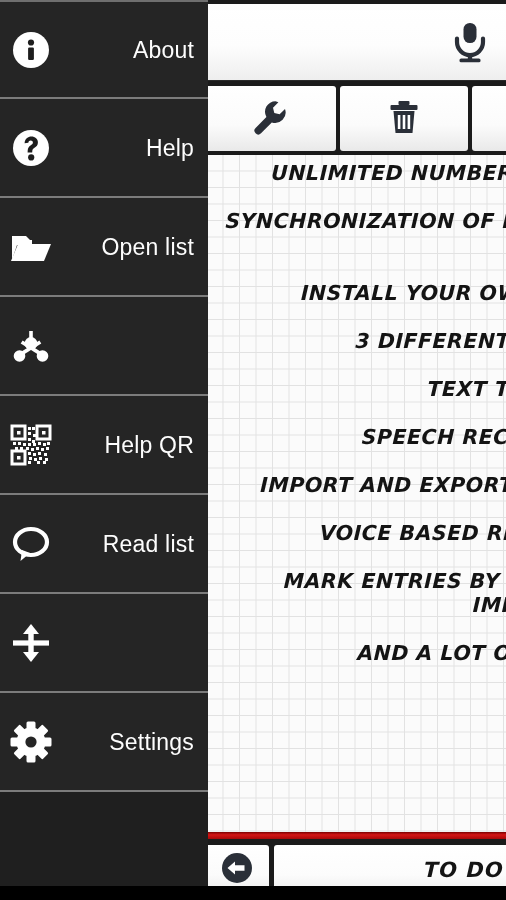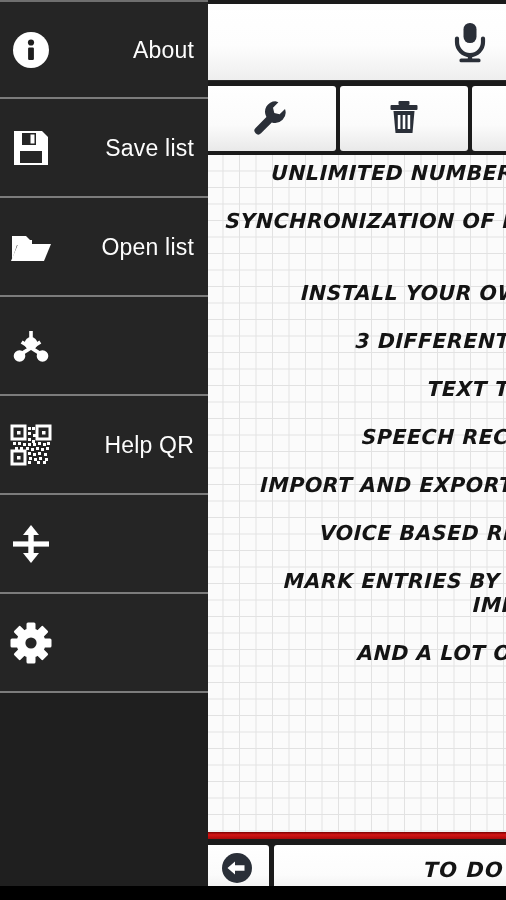--- a/index.html
+++ b/index.html
@@ -187,32 +187,31 @@
       <span class="nav-icon">
         <svg width="44" height="44" viewBox="0 0 44 44">
           <circle cx="22" cy="22" r="18" fill="#ffffff"></circle>
           <circle cx="22" cy="14.5" r="3.1" fill="#1d1d1d"></circle>
           <rect x="19.1" y="19.5" width="5.8" height="12.5" rx="1.2" fill="#1d1d1d"></rect>
         </svg>
       </span>
       <span class="nav-label">About</span>
     </div>
 
-
-    <div class="nav-item">
-      <span class="nav-icon">
-        <svg width="42" height="42" viewBox="0 0 42 42">
-          <path d="M4 4h28l6 6v28H4z" fill="#ffffff"></path>
-          <rect x="12" y="6" width="14" height="12" fill="#252525"></rect>
-          <rect x="20.5" y="7.5" width="4" height="9" fill="#ffffff"></rect>
-          <rect x="10" y="24" width="22" height="12" fill="#252525"></rect>
-        </svg>
-      </span>
-      <span class="nav-label">Save list</span>
-    </div>
+    <div class="nav-item">
+      <span class="nav-icon">
+        <svg width="44" height="44" viewBox="0 0 44 44">
+          <circle cx="22" cy="22" r="18" fill="#ffffff"></circle>
+          <path d="M15.6 17.2c0.3-4.3 3.4-6.6 6.8-6.6 3.7 0 6.5 2.4 6.5 5.8 0 2.7-1.4 4-3.4 5.4-1.6 1.1-2.1 1.8-2.2 3.4l-0.1 1.3h-4.6l0.1-1.9c0.15-2.7 1.1-3.9 3.1-5.3 1.5-1.05 2.1-1.7 2.1-2.8 0-1.2-0.9-2-2.2-2-1.3 0-2.2 0.85-2.35 2.3z" fill="#1d1d1d"></path>
+          <circle cx="22.2" cy="31.4" r="3.1" fill="#1d1d1d"></circle>
+        </svg>
+      </span>
+      <span class="nav-label">Help</span>
+    </div>
+
 
     <div class="nav-item">
       <span class="nav-icon">
         <svg width="44" height="40" viewBox="0 0 44 40">
           <path d="M3 9h14l4 4h2v5H8L3 33z" fill="#ffffff"></path>
           <path d="M9 17h33l-7 17H2z" fill="#ffffff"></path>
           <path d="M10.5 19.5h28.5l-5.2 12H5.3z" fill="#252525" opacity="0"></path>
         </svg>
       </span>
       <span class="nav-label">Open list</span>
@@ -272,20 +271,29 @@
               <rect x="35" y="34" width="3" height="3"></rect>
             <rect x="18" y="37" width="3" height="3"></rect>
               <rect x="27" y="37" width="3" height="3"></rect>
             <rect x="33" y="37" width="3" height="3"></rect>
           </g>
         </svg>
       </span>
       <span class="nav-label">Help QR</span>
     </div>
 
+    <div class="nav-item">
+      <span class="nav-icon">
+        <svg width="44" height="44" viewBox="0 0 44 44">
+          <ellipse cx="22" cy="20" rx="16" ry="13" fill="none" stroke="#ffffff" stroke-width="4.2"></ellipse>
+          <path d="M13 28 L11.5 39 L21 31 Z" fill="#ffffff"></path>
+        </svg>
+      </span>
+      <span class="nav-label">Read list</span>
+    </div>
 
     <div class="nav-item">
       <span class="nav-icon">
         <svg width="44" height="44" viewBox="0 0 44 44">
           <rect x="19.3" y="8" width="5.4" height="28" fill="#ffffff"></rect>
           <path d="M22 3 L30 13 L14 13 Z" fill="#ffffff"></path>
           <path d="M22 41 L30 31 L14 31 Z" fill="#ffffff"></path>
           <rect x="4" y="19.4" width="36" height="5.2" fill="#ffffff"></rect>
         </svg>
       </span>
@@ -297,20 +305,21 @@
           <g fill="#ffffff">
             <rect x="17.5" y="1.5" width="9" height="41" rx="1.5"></rect>
             <rect x="17.5" y="1.5" width="9" height="41" rx="1.5" transform="rotate(45 22 22)"></rect>
             <rect x="17.5" y="1.5" width="9" height="41" rx="1.5" transform="rotate(90 22 22)"></rect>
             <rect x="17.5" y="1.5" width="9" height="41" rx="1.5" transform="rotate(135 22 22)"></rect>
             <circle cx="22" cy="22" r="14.5"></circle>
           </g>
           <circle cx="22" cy="22" r="5.6" fill="#252525"></circle>
         </svg>
       </span>
+      <span class="nav-label">Settings</span>
     </div>
 
   </div>
 
   <div id="main">
 
     <div class="header-bar">
       <span class="mic-wrap">
         <svg width="48" height="48" viewBox="0 0 48 48">
           <rect x="17.5" y="5" width="13" height="20" rx="6.3" fill="#2a2f38"></rect>

